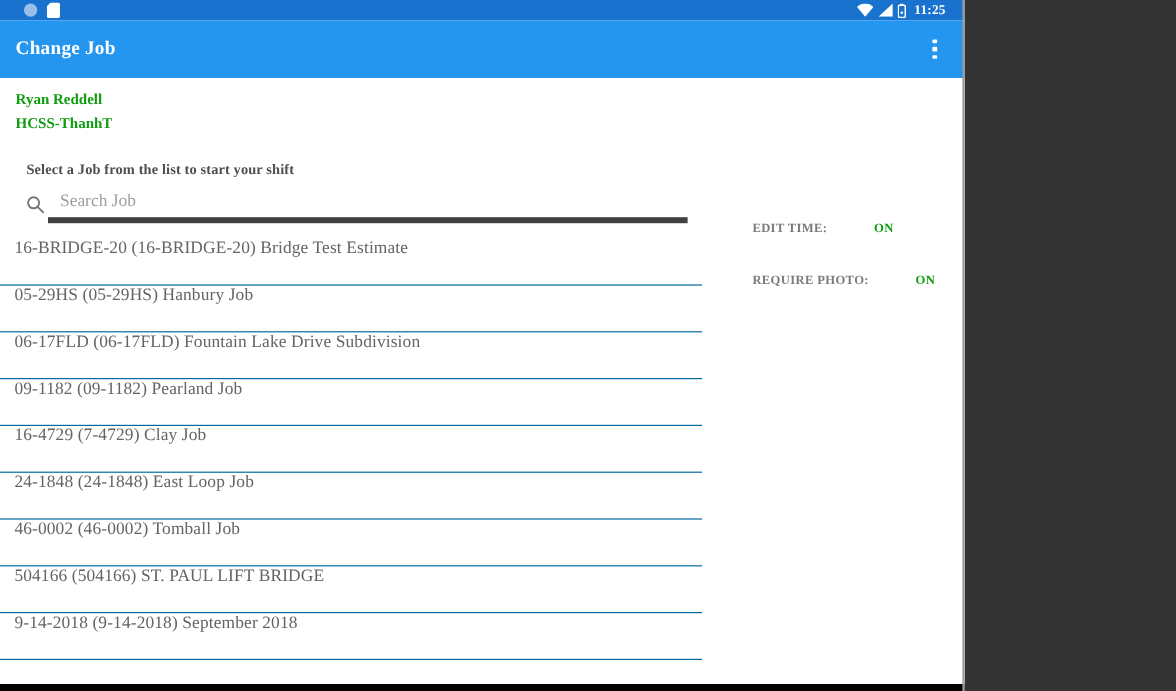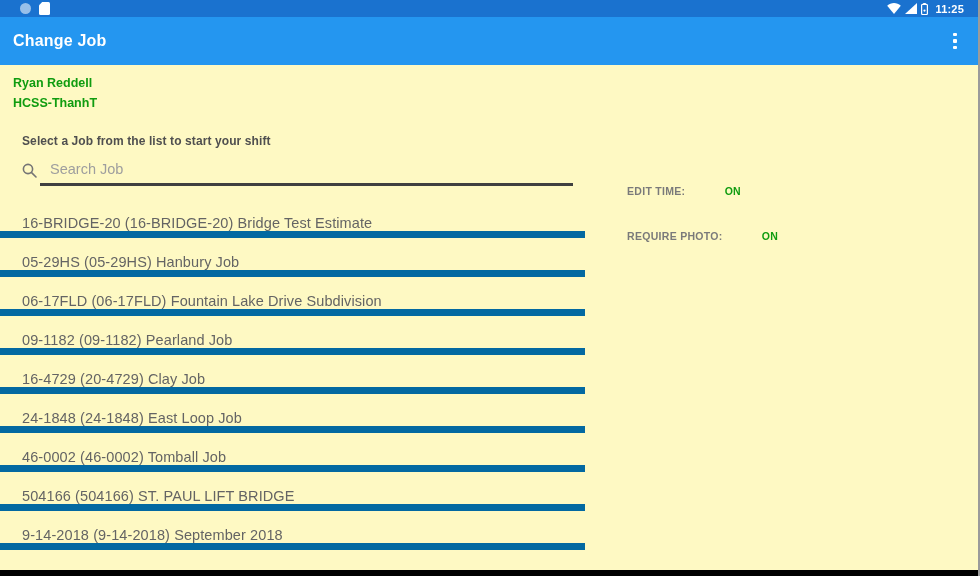--- a/index.html
+++ b/index.html
@@ -1,19 +1,19 @@
 <!DOCTYPE html>
 <html><head>
 <meta charset="utf-8">
 <style>
   html,body{margin:0;padding:0;background:#333;}
   .screen{
-    position:relative;width:980px;height:576px;overflow:hidden;
-    background:#fef9c3;
-    font-family:Liberation Sans, sans-serif;
+    position:relative;width:804px;height:576px;overflow:hidden;
+    background:#ffffff;
+    font-family:Liberation Serif, serif;
     -webkit-font-smoothing:antialiased;
   }
   
   .status-bar{
     position:absolute;top:0;left:0;width:100%;height:17px;
     background:#1a72cf;display:flex;align-items:center;
     box-sizing:border-box;padding:0 16px 0 20px;color:#fff;
   }
   .status-left{display:flex;align-items:center;gap:8px;flex:1;}
   .dot-status{width:11px;height:11px;border-radius:50%;background:rgba(255,255,255,.55);}
@@ -37,32 +37,32 @@
   .names div{font-size:12.5px;font-weight:bold;color:#109c10;}
   
   .instruction{
     position:absolute;left:22px;top:134px;
     font-size:12px;font-weight:bold;color:#4f4f4f;letter-spacing:.1px;
   }
   
   .search-icon{position:absolute;left:22px;top:163px;}
   .search-field{
     position:absolute;left:40px;top:157px;width:533px;height:29px;
-    border-bottom:3px solid #404040;box-sizing:border-box;
+    border-bottom:5px solid #404040;box-sizing:border-box;
   }
   .search-field input{
     width:100%;height:100%;border:none;outline:none;background:transparent;
     font-family:inherit;font-size:14.5px;color:#616161;padding:0 0 2px 10px;box-sizing:border-box;
   }
   .search-field input::placeholder{color:#9e9e9e;opacity:1;}
   
   .job-list{position:absolute;left:0;top:199px;width:585px;}
   .job-row{
-    height:39px;display:flex;align-items:flex-end;box-sizing:border-box;
-    border-bottom:7px solid #0369a1;padding-left:22px;cursor:pointer;
+    height:39px;display:flex;align-items:flex-start;box-sizing:border-box;
+    border-bottom:1px solid #0369a1;padding-left:12px;cursor:pointer;
   }
   .job-row span{font-size:14.5px;color:#646464;letter-spacing:.1px;white-space:nowrap;}
   
   .settings{position:absolute;left:627px;top:185px;}
   .setting-row{margin-bottom:33px;font-size:10.5px;font-weight:bold;letter-spacing:.3px;}
   .setting-label{color:#7a7a7a;}
   .setting-value{color:#109c10;margin-left:6px;padding-left:30px;}
   
   .nav-bar{position:absolute;left:0;bottom:0;width:100%;height:6px;background:#000;z-index:20;}
   .right-edge{position:absolute;top:0;right:0;width:2px;height:100%;background:#9b9b9b;z-index:21;}
@@ -126,21 +126,21 @@
       <div class="job-row">
         <span>05-29HS (05-29HS) Hanbury Job</span>
       </div>
       <div class="job-row">
         <span>06-17FLD (06-17FLD) Fountain Lake Drive Subdivision</span>
       </div>
       <div class="job-row">
         <span>09-1182 (09-1182) Pearland Job</span>
       </div>
       <div class="job-row">
-        <span>16-4729 (20-4729) Clay Job</span>
+        <span>16-4729 (7-4729) Clay Job</span>
       </div>
       <div class="job-row">
         <span>24-1848 (24-1848) East Loop Job</span>
       </div>
       <div class="job-row">
         <span>46-0002 (46-0002) Tomball Job</span>
       </div>
       <div class="job-row">
         <span>504166 (504166) ST. PAUL LIFT BRIDGE</span>
       </div>

